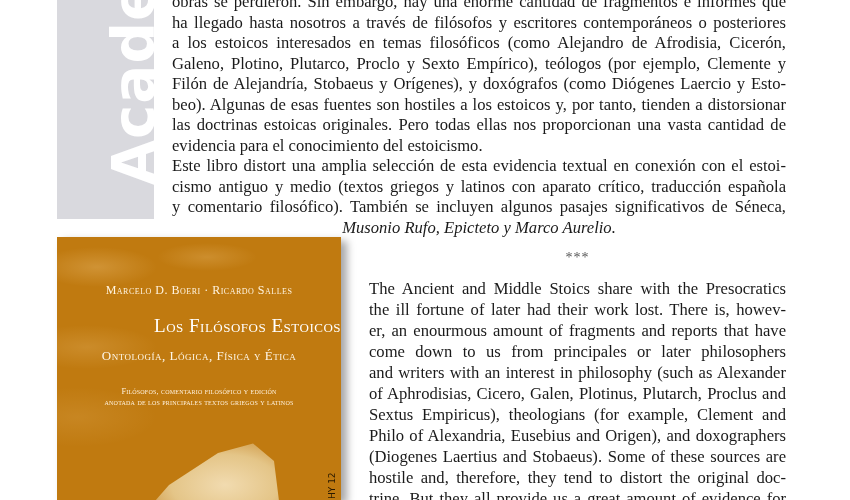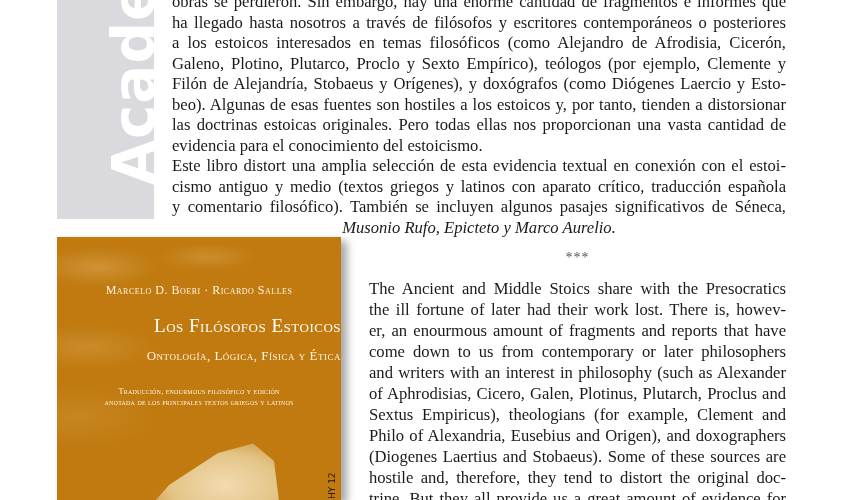--- a/index.html
+++ b/index.html
@@ -46,21 +46,21 @@
   }
   .cover-authors {
     position:absolute; left:0; width:284px; top:46px; text-align:center;
     color:#fff4e0; font-size:12px; font-variant:small-caps; letter-spacing:0.5px;
   }
   .cover-title {
     position:absolute; left:0; width:284px; top:78px; text-align:right;
     color:#ffffff; font-size:19px; font-variant:small-caps; letter-spacing:0.5px;
   }
   .cover-subtitle {
-    position:absolute; left:0; width:284px; top:111px; text-align:right;
+    position:absolute; left:0; width:284px; top:111px; text-align:center;
     color:#fff8ea; font-size:13px; font-variant:small-caps; letter-spacing:0.5px;
   }
   .cover-desc {
     position:absolute; left:0; width:284px; top:150px; text-align:center;
     color:#fff1dc; font-size:8.3px; line-height:10.5px; font-variant:small-caps; letter-spacing:0.2px;
   }
   .cover-relief {
     position:absolute; left:84px; top:200px; width:140px; height:80px;
     background:radial-gradient(ellipse at 60% 60%, #f4e0b8 0%, #e6c98e 45%, #cf9a48 75%, rgba(192,122,16,0) 100%);
     clip-path: polygon(0% 100%, 20% 60%, 55% 20%, 80% 8%, 95% 30%, 100% 100%);
@@ -93,34 +93,34 @@
   <div class="line" style="top:197px">y comentario filosófico). También se incluyen algunos pasajes significativos de Séneca,</div>
   <div class="line center" style="top:217.5px; left:172px; width:614px;">Musonio Rufo, Epicteto y Marco Aurelio.</div>
 </div>
 
 <div class="divider">***</div>
 
 <div class="en">
   <div class="line" style="top:279px">The Ancient and Middle Stoics share with the Presocratics</div>
   <div class="line" style="top:300px">the ill fortune of later had their work lost. There is, howev-</div>
   <div class="line" style="top:321px">er, an enourmous amount of fragments and reports that have</div>
-  <div class="line" style="top:342px">come down to us from contemporary or later philosophers</div>
+  <div class="line" style="top:342px">come down to us from principales or later philosophers</div>
   <div class="line" style="top:363px">and writers with an interest in philosophy (such as Alexander</div>
   <div class="line" style="top:384px">of Aphrodisias, Cicero, Galen, Plotinus, Plutarch, Proclus and</div>
   <div class="line" style="top:405px">Sextus Empiricus), theologians (for example, Clement and</div>
   <div class="line" style="top:426px">Philo of Alexandria, Eusebius and Origen), and doxographers</div>
   <div class="line" style="top:447px">(Diogenes Laertius and Stobaeus). Some of these sources are</div>
   <div class="line" style="top:468px">hostile and, therefore, they tend to distort the original doc-</div>
   <div class="line" style="top:489px">trine. But they all provide us a great amount of evidence for</div>
 </div>
 
 <div class="cover">
   <div class="cover-texture"></div>
   <div class="cover-authors">Marcelo D. Boeri · Ricardo Salles</div>
   <div class="cover-title">Los Filósofos Estoicos</div>
   <div class="cover-subtitle">Ontología, Lógica, Física y Ética</div>
   <div class="cover-desc">
-    <div>Traducción, enourmous filosófico y edición</div>
+    <div>Filósofos, comentario filosófico y edición</div>
     <div>anotada de los principales textos griegos y latinos</div>
   </div>
   <div class="cover-relief"></div>
   <div class="cover-spine-text">HY 12</div>
 </div>
 
 </body></html>

